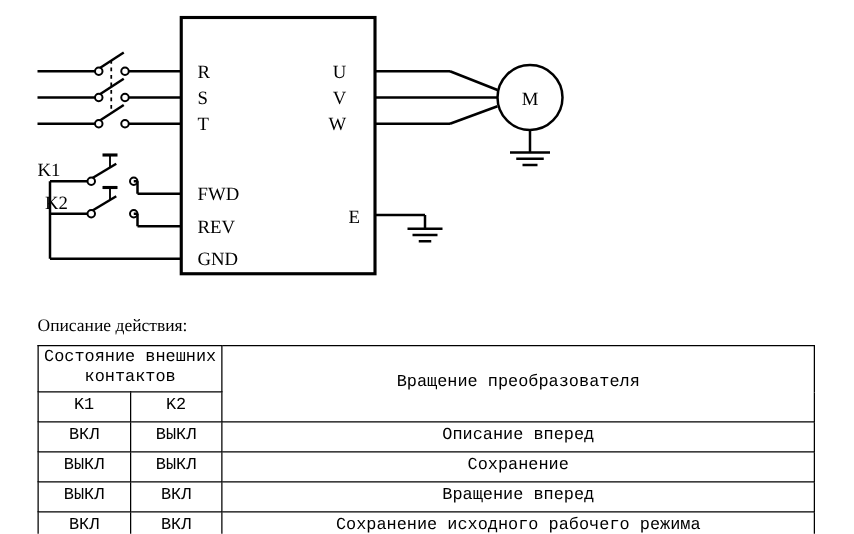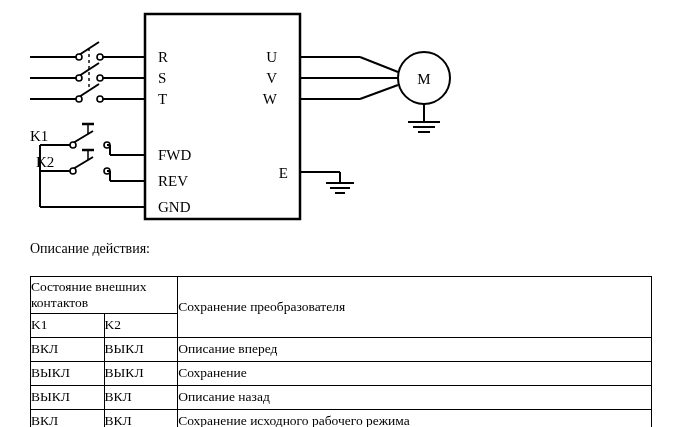--- a/index.html
+++ b/index.html
@@ -26,37 +26,37 @@
     display: block;
   }
   .svg-label {
     font-family: "Liberation Serif", serif;
     font-size: 15px;
     fill: #000000;
   }
   #desc-title {
     position: absolute;
     left: 30px;
-    top: 241px;
+    top: 254px;
     font-size: 14px;
     font-family: "Liberation Serif", serif;
   }
   #state-table {
     position: absolute;
     left: 30px;
     top: 276px;
     width: 622px;
     border-collapse: collapse;
     table-layout: fixed;
   }
   #state-table td {
     border: 1px solid #000000;
-    text-align: left;
+    text-align: center;
     font-size: 13.5px;
-    font-family: Liberation Serif, serif;
+    font-family: Liberation Mono, monospace;
     padding: 2px 0 3px 0;
     height: 18px;
     line-height: 1.15;
   }
   .col-k1 { width: 118px; }
   .col-k2 { width: 122px; }
   .col-state { width: 382px; }
 </style>
 </head>
 <body>
@@ -162,40 +162,40 @@
     </g>
   </svg>
 </div>
 
 <div id="desc-title">Описание действия:</div>
 
 <table id="state-table">
   <tbody>
     <tr>
       <td class="col-k1" colspan="2">Состояние внешних контактов</td>
-      <td class="col-state" rowspan="2">Сохранение преобразователя</td>
+      <td class="col-state" rowspan="2">Вращение преобразователя</td>
     </tr>
     <tr>
       <td class="col-k1">K1</td>
       <td class="col-k2">K2</td>
     </tr>
     <tr>
       <td>ВКЛ</td>
       <td>ВЫКЛ</td>
       <td>Описание вперед</td>
     </tr>
     <tr>
       <td>ВЫКЛ</td>
       <td>ВЫКЛ</td>
       <td>Сохранение</td>
     </tr>
     <tr>
       <td>ВЫКЛ</td>
       <td>ВКЛ</td>
-      <td>Описание назад</td>
+      <td>Вращение вперед</td>
     </tr>
     <tr>
       <td>ВКЛ</td>
       <td>ВКЛ</td>
       <td>Сохранение исходного рабочего режима</td>
     </tr>
   </tbody>
 </table>
 
 </body></html>

